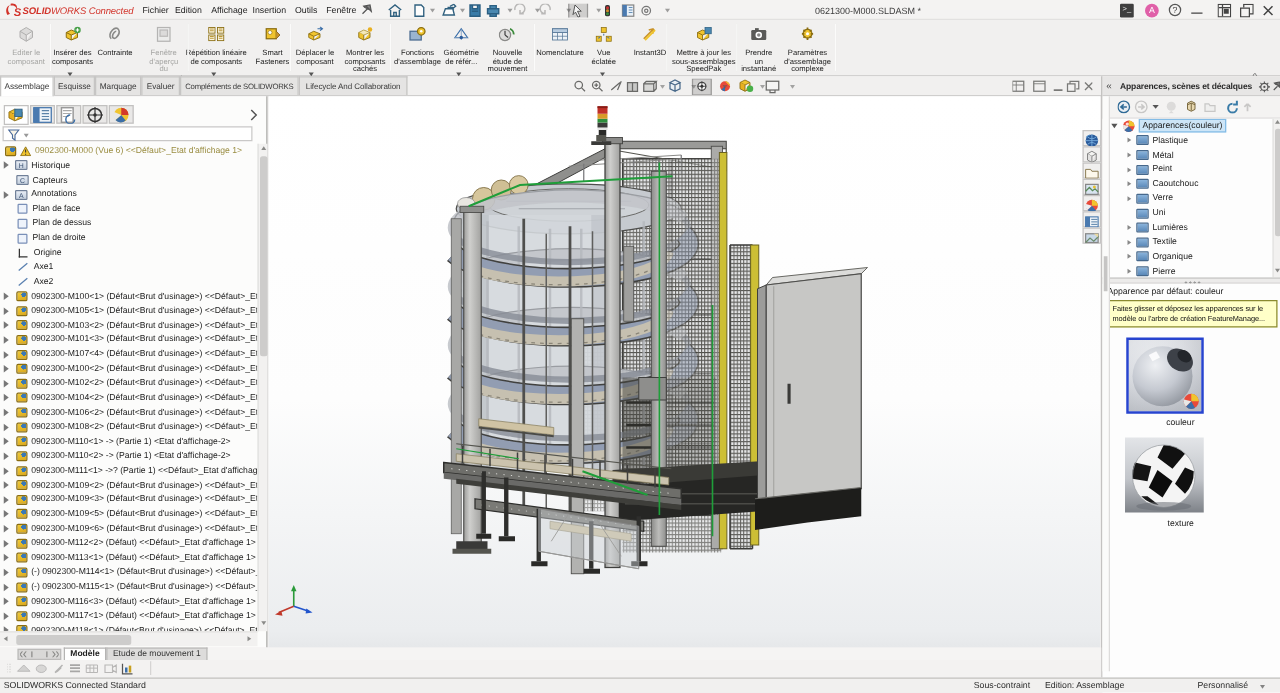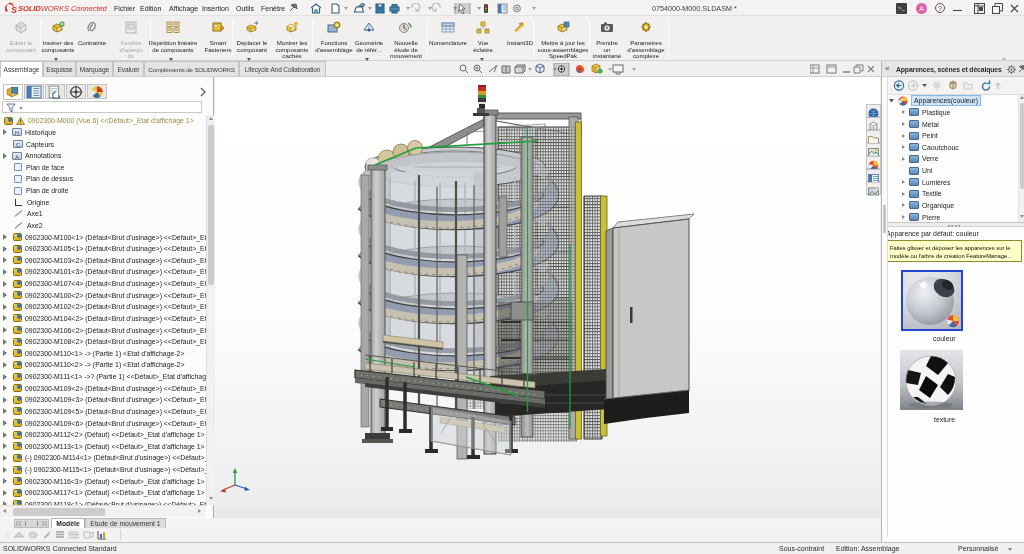--- a/index.html
+++ b/index.html
@@ -88,21 +88,21 @@
         <circle cx="207" cy="5.5" r="1.3"></circle>
       </g>
   </svg>
   <i class="ab caret" style="left:344px;top:7px;opacity:.55"></i>
   <i class="ab caret" style="left:368px;top:7px;opacity:.55"></i>
   <i class="ab caret" style="left:406px;top:7px;opacity:.55"></i>
   <i class="ab caret" style="left:428px;top:7px;opacity:.55"></i>
   <i class="ab caret" style="left:453px;top:7px;opacity:.55"></i>
   <i class="ab caret" style="left:477px;top:7px;opacity:.55"></i>
   <i class="ab caret" style="left:532px;top:7px;opacity:.55"></i>
-  <div class="tx" style="left:652px;top:4px;font-size:7.2px;color:#3c3c3c">0754000-M000.SLDASM *</div>
+  <div class="tx" style="left:652px;top:4px;font-size:7.2px;color:#3c3c3c">0621300-M000.SLDASM *</div>
 
   <div class="ab" style="left:896px;top:3px;width:11px;height:11px;background:#3f3f3f;border-radius:1px;color:#eee;font-size:6px;line-height:11px;text-align:center">&gt;_</div>
   <div class="ab" style="left:916px;top:3px;width:11px;height:11px;background:#e060a8;border-radius:50%;color:#fff;font-size:7px;line-height:11px;text-align:center">A</div>
   <div class="ab" style="left:935px;top:3px;width:10px;height:10px;border:1px solid #555;border-radius:50%;color:#444;font-size:7px;line-height:9px;text-align:center">?</div>
   <div class="ab" style="left:953px;top:10px;width:9px;height:1.4px;background:#444"></div>
   <svg class="ab" style="left:974px;top:3px" width="11" height="11" viewBox="0 0 11 11">
       <rect x=".5" y=".5" width="10" height="10" fill="none" stroke="#444"></rect>
       <path d="M4 1v9M1 3h9" stroke="#444" fill="none"></path>
       <rect x="5" y="4" width="4" height="4" fill="#444"></rect>
     </svg>

